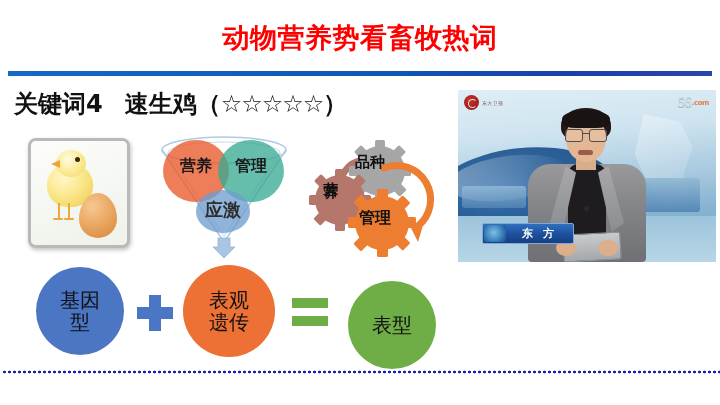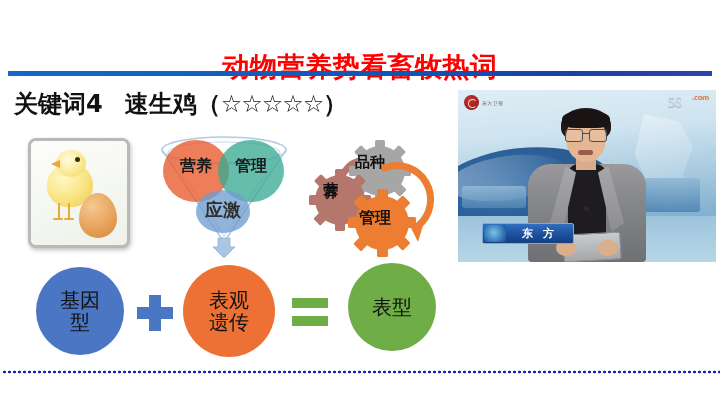--- a/index.html
+++ b/index.html
@@ -24,21 +24,20 @@
     left: 0;
     top: 22px;
     width: 720px;
     text-align: center;
     font-size: 27px;
     font-weight: bold;
     color: #FF0000;
     letter-spacing: 0.5px;
     line-height: 1.15;
     white-space: nowrap;
-    margin-top: 29px;
   }
   .title-rule {
     position: absolute;
     left: 8px;
     top: 71px;
     width: 704px;
     height: 5px;
     background: linear-gradient(90deg, #1669c8 0%, #0f56b3 55%, #1b3fa8 80%, #2a46ad 100%);
   }
 
@@ -205,21 +204,21 @@
     left: 36px; top: 267px;
     width: 88px; height: 88px;
     background: #4A76C4;
   }
   .eq-circle.epigen {
     left: 183px; top: 265px;
     width: 92px; height: 92px;
     background: #ED7134;
   }
   .eq-circle.phenotype {
-    left: 348px; top: 263px;
+    left: 348px; top: 281px;
     width: 88px; height: 88px;
     background: #6FAD46;
     text-align: right;
   }
   .op-plus {
     position: absolute;
     left: 137px; top: 295px;
     width: 36px; height: 36px;
   }
   .op-plus .h, .op-plus .v { position: absolute; background: #4A76C4; }
@@ -461,21 +460,21 @@
     font-size: 15px;
     font-weight: bold;
     color: #cfd9e0;
     letter-spacing: -1px;
     line-height: 1;
     text-shadow: 0 1px 0 rgba(90,110,125,0.5);
     font-family: Liberation Serif, serif;
   }
   .wm-sub {
     display: flex;
-    flex-direction: row;
+    flex-direction: column;
     line-height: 1;
   }
   .wm-cn { font-size: 5px; color: #e2e9ee; }
   .wm-com { font-size: 7px; font-weight: bold; color: #e56a2a; letter-spacing: -0.4px; }
 
   .tv-banner {
     position: absolute;
     left: 24px; top: 133px;
     width: 90px; height: 19px;
     background: linear-gradient(180deg, #2f6fc0 0%, #1d4f9c 55%, #16407f 100%);

